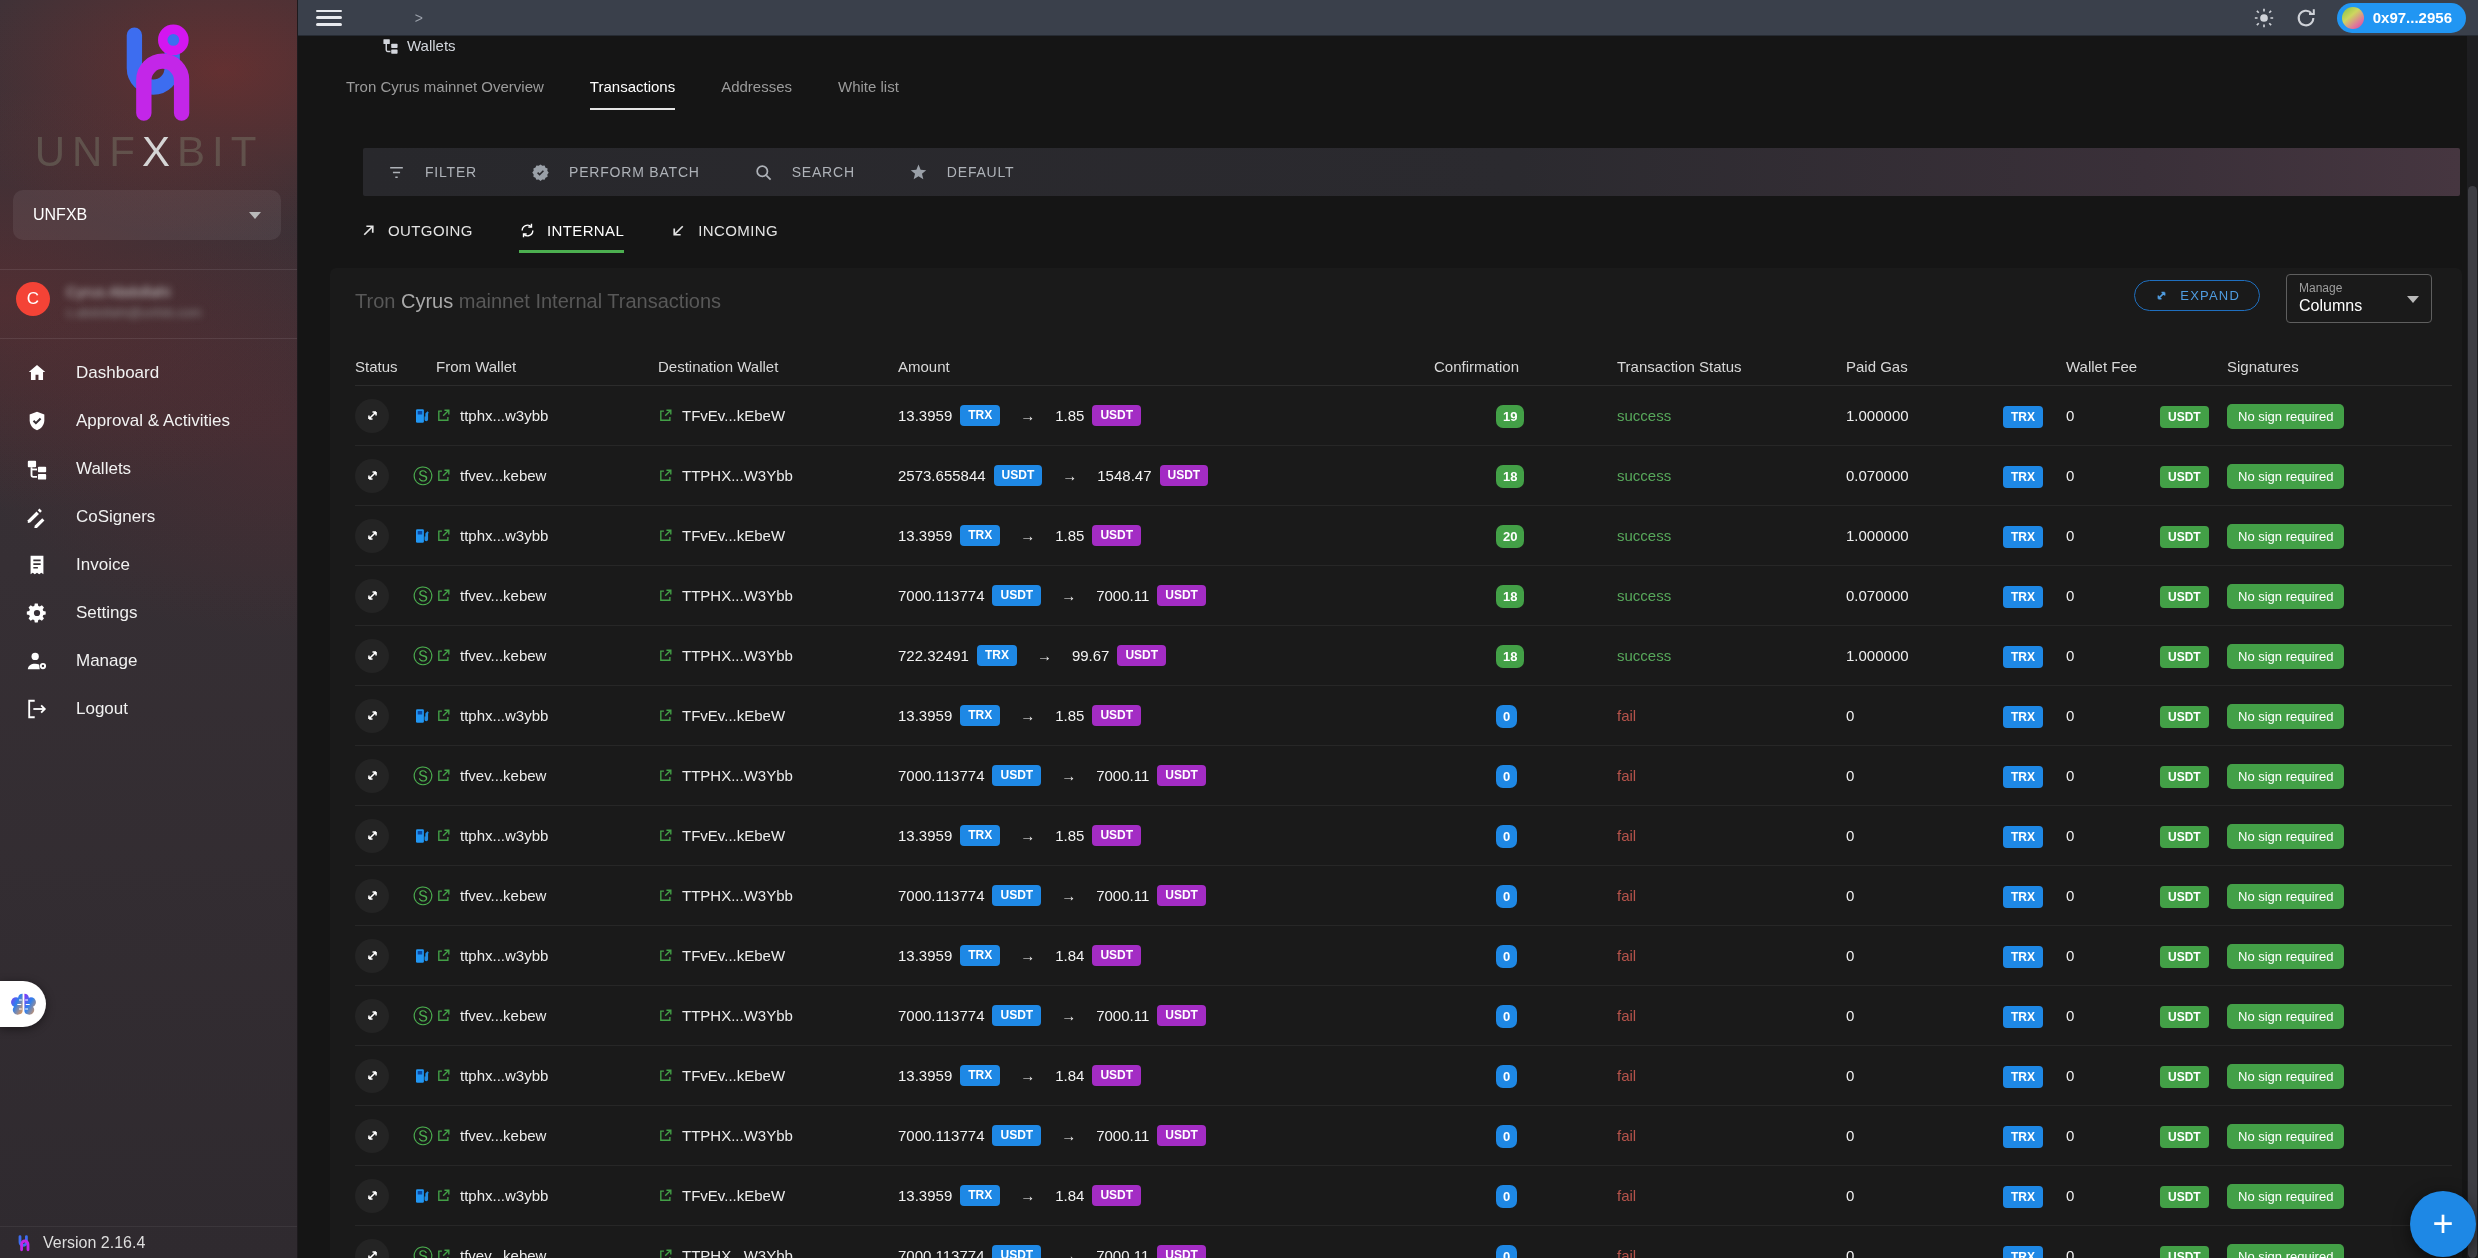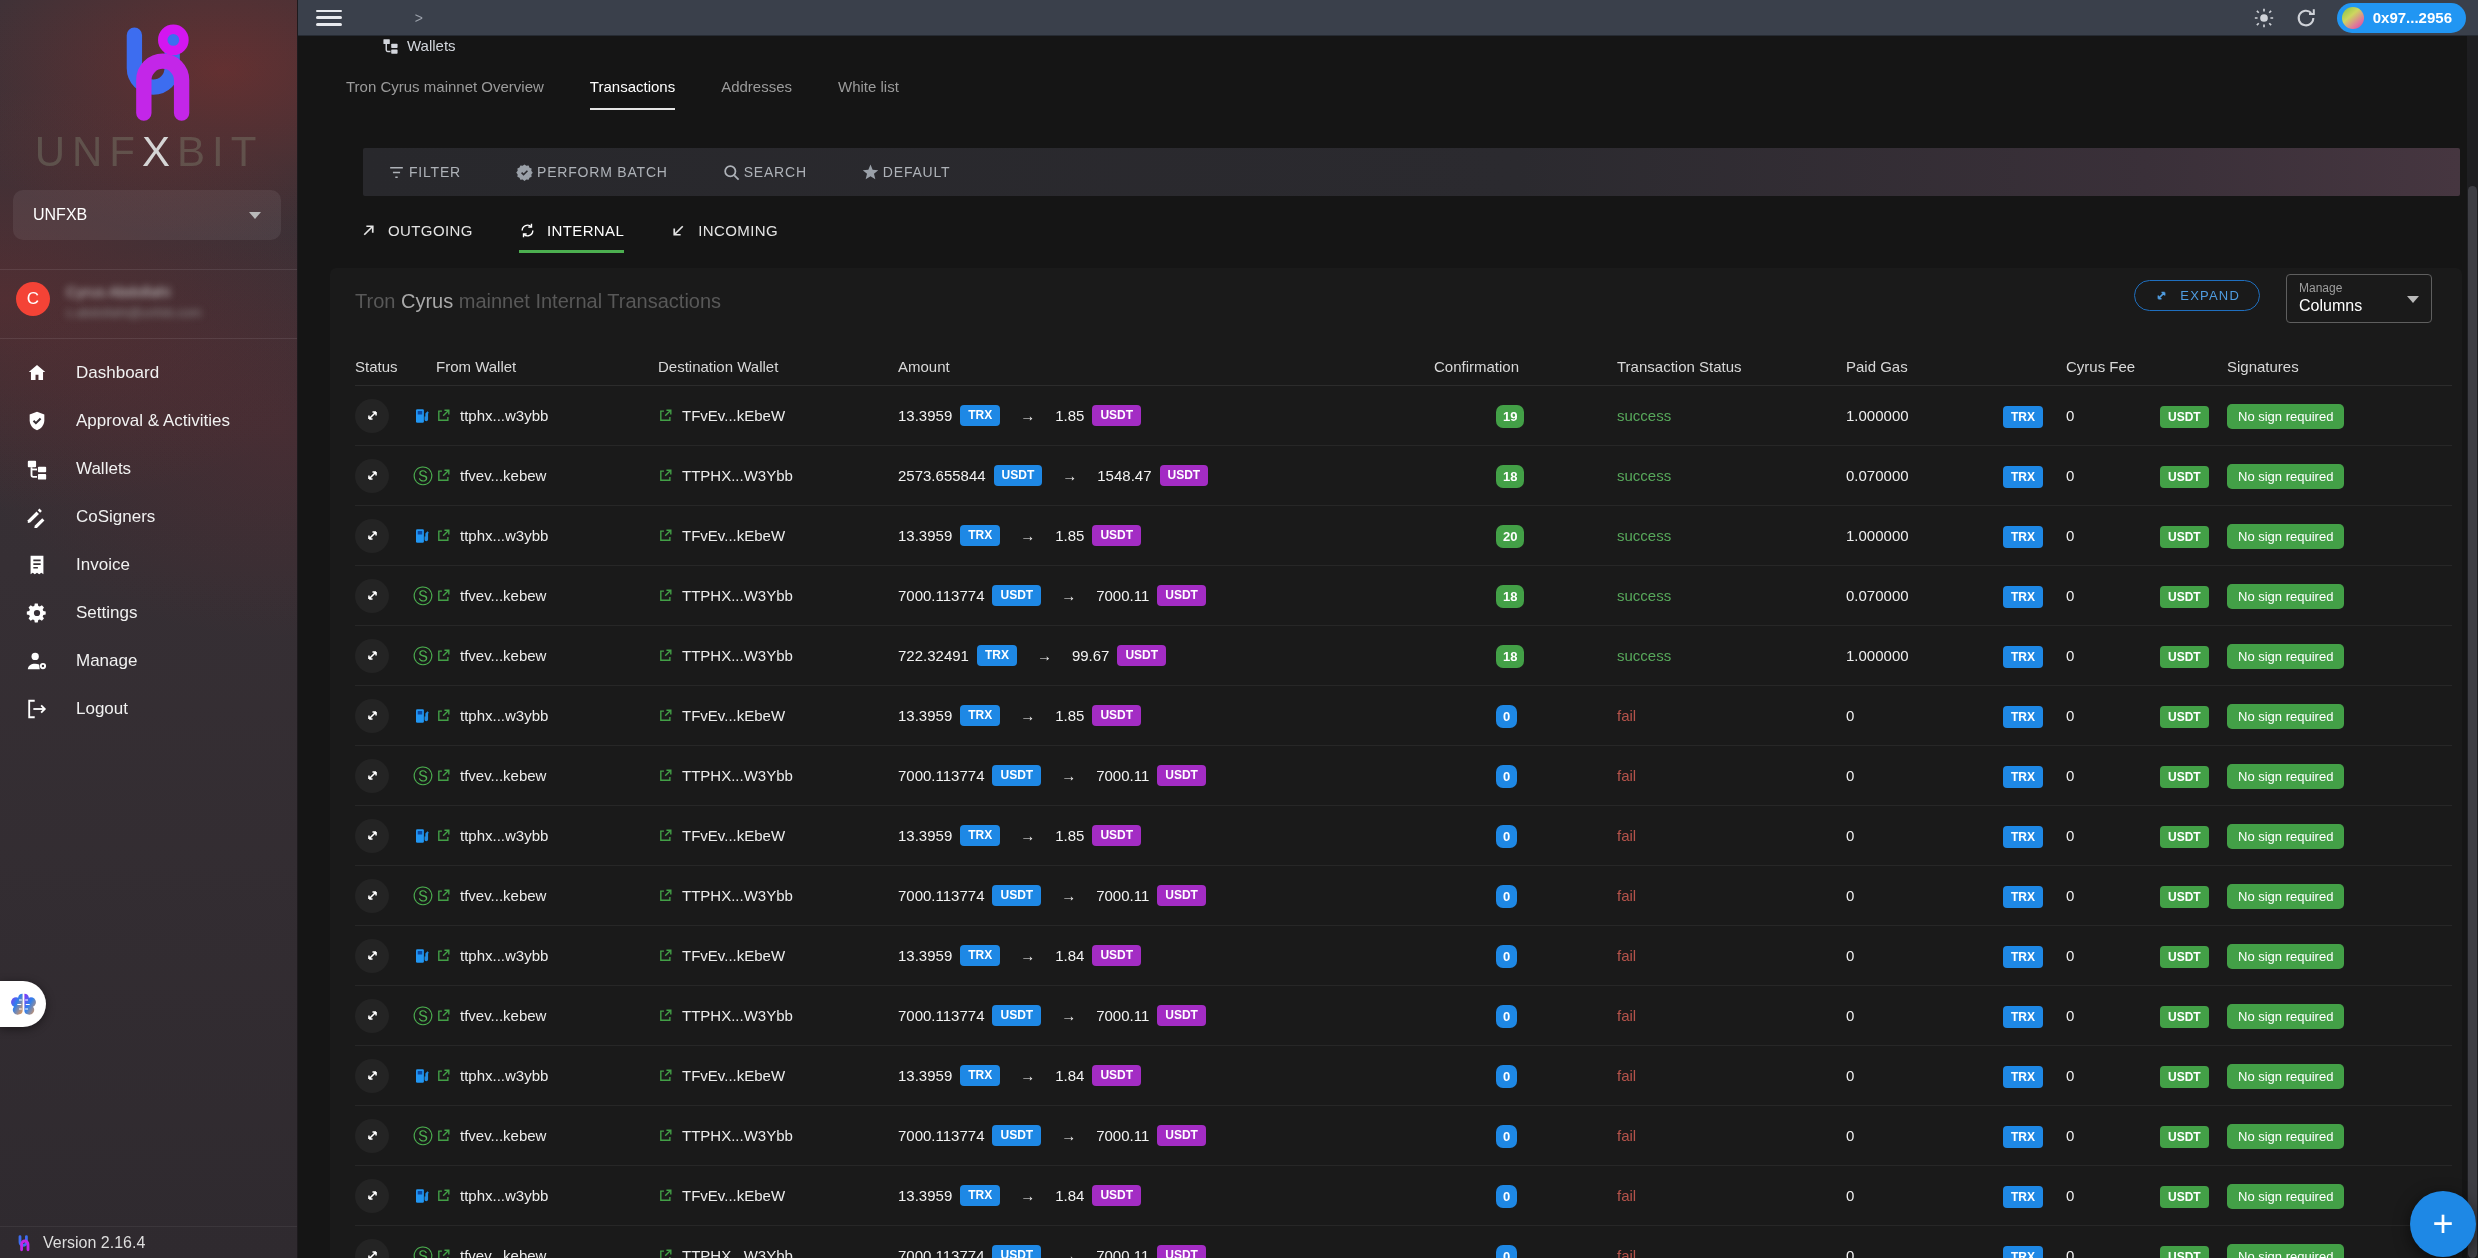--- a/index.html
+++ b/index.html
@@ -63,21 +63,21 @@
   .account-pill b{color:#fff;font-size:15px;font-weight:700;}
 
   
   .tabs{position:absolute;left:334px;top:78px;display:flex;gap:46px;font-size:15px;color:#9b9b9b;margin-left:12px;}
   .tab{padding-bottom:13px;cursor:pointer;border-bottom:2px solid transparent;}
   .tab.active{color:#fff;border-bottom-color:#e5e5e5;font-weight:500;}
   .toolbar{position:absolute;left:363px;right:18px;top:148px;height:48px;
     background:linear-gradient(90deg,#28282c 0%,#2b2a2f 55%,#3a3039 85%,#463640 100%);
     display:flex;align-items:center;gap:54px;padding-left:24px;color:#aeb2b8;font-size:14px;
     letter-spacing:.8px;border-radius:2px;}
-  .tbtn{display:flex;align-items:center;gap:3px;cursor:pointer;}
+  .tbtn{display:flex;align-items:center;gap:19px;cursor:pointer;}
   .tbtn svg{width:19px;height:19px;}
   .subtabs{position:absolute;left:360px;top:222px;display:flex;gap:46px;font-size:15px;color:#e4e4e4;}
   .subtab{display:flex;align-items:center;gap:11px;padding-bottom:11px;cursor:pointer;
     border-bottom:3px solid transparent;letter-spacing:.4px;}
   .subtab svg{width:17px;height:17px;}
   .subtab.active{border-bottom-color:#4caf50;color:#fff;}
 
   
   :root{--cols:81px 222px 240px 536px 183px 229px 157px 63px 94px 67px auto;}
   .panel{position:absolute;left:330px;right:16px;top:268px;bottom:0;background:#1a1a1a;
@@ -373,21 +373,21 @@
 
     <div class="thead">
       <div>Status</div>
       <div>From Wallet</div>
       <div>Destination Wallet</div>
       <div>Amount</div>
       <div>Confirmation</div>
       <div>Transaction Status</div>
       <div>Paid Gas</div>
       <div></div>
-      <div>Cyrus Fee</div>
+      <div>Wallet Fee</div>
       <div></div>
       <div>Signatures</div>
     </div>
 
     <div class="tbody">
     <div class="trow row-success wicon-trx">
       <div class="cell c-actions">
         <span class="act-expand">
           <svg viewBox="0 0 24 24" fill="none" stroke="#fff" stroke-width="2.2">
                 <path d="M7 17L17 7M17 7v5M17 7h-5M7 17v-5M7 17h5"></path>

